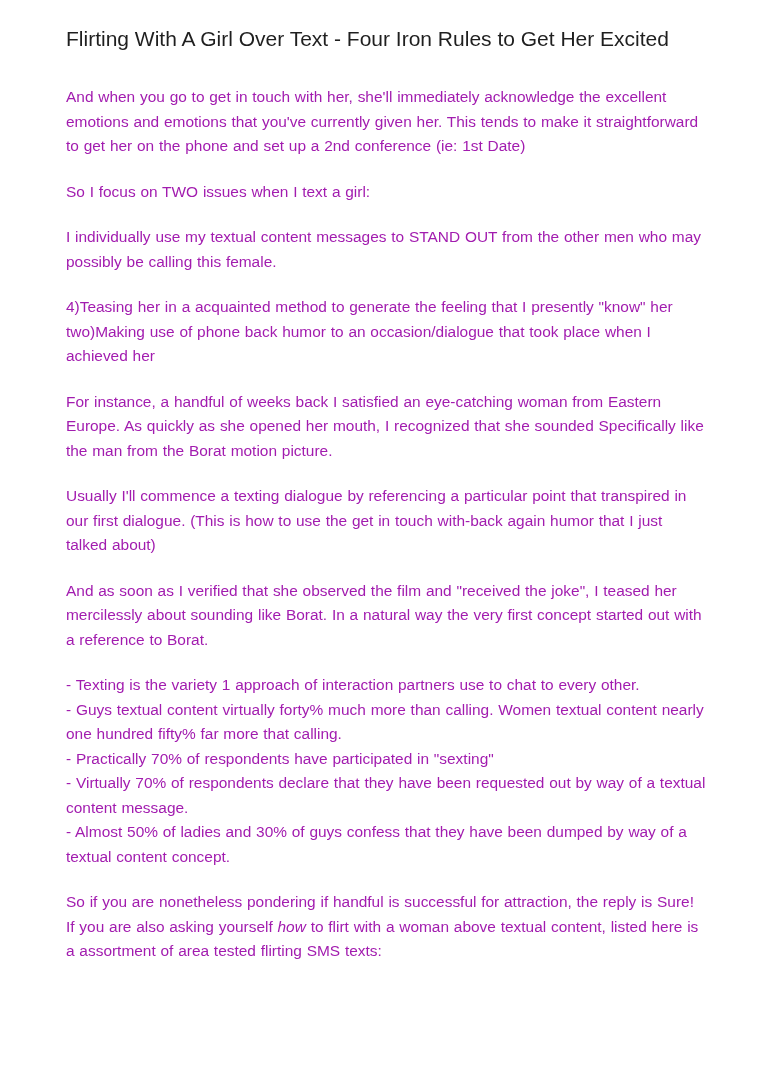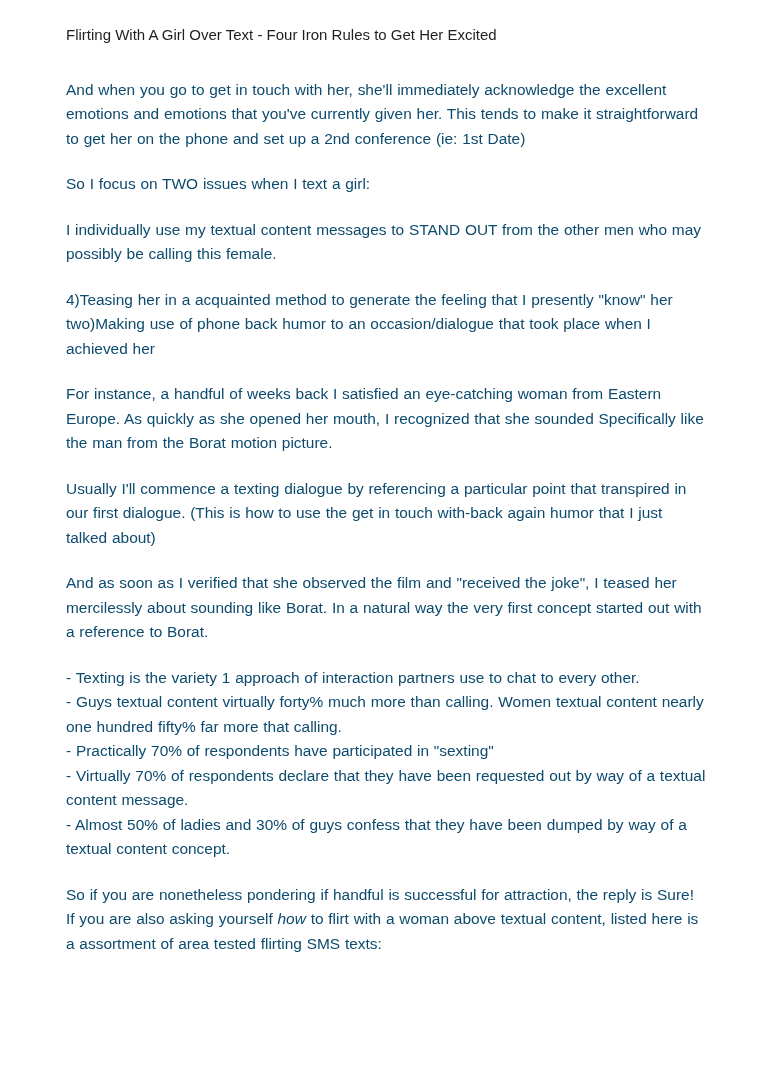--- a/index.html
+++ b/index.html
@@ -22,32 +22,32 @@
   }
   .content {
     position: absolute;
     left: 66px;
     top: 26px;
     width: 640px;
   }
   h1.title {
     margin: 0 0 33px 0;
     font-family: "Liberation Sans", sans-serif;
-    font-size: 15px;
+    font-size: 21px;
     line-height: 1.24;
     font-weight: 400;
     color: #1f1f1f;
     letter-spacing: 0;
   }
   .para {
     margin: 0 0 21px 0;
     font-size: 15.45px;
     line-height: 24.5px;
     font-weight: 400;
-    color: #0c4a6e;
+    color: #a21caf;
     word-spacing: 0.5px;
   }
   .para:last-child { margin-bottom: 0; }
   .para em { }
 </style>
 </head>
 <body>
 
 <main class="page">
   <div class="content">

